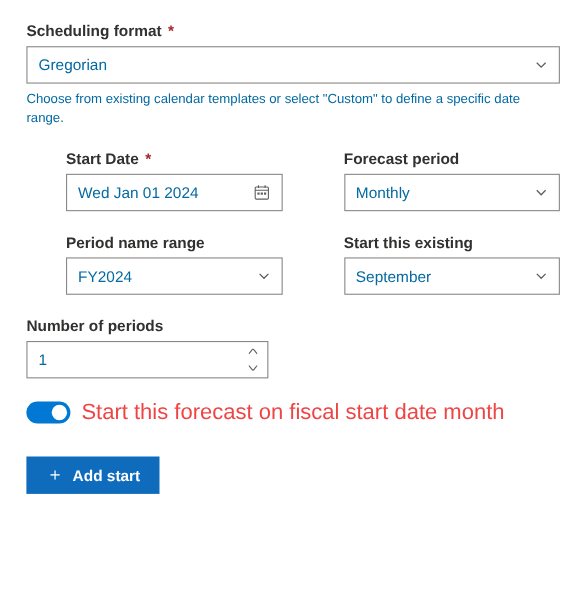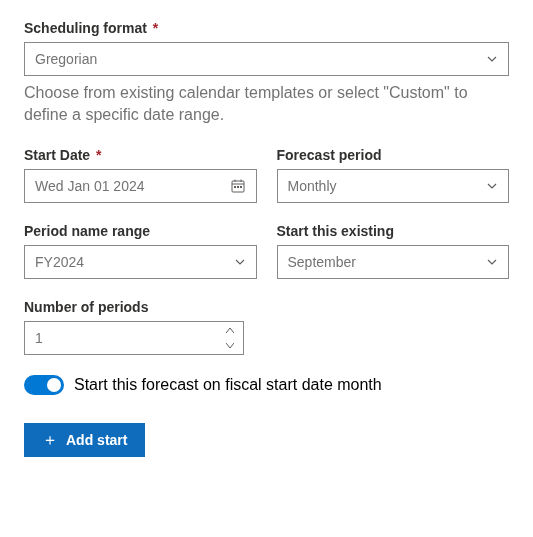--- a/index.html
+++ b/index.html
@@ -14,40 +14,40 @@
     .form-group { margin-bottom: 20px; }
     .label {
       display: block;
       font-weight: 700;
       font-size: 14px;
       color: #323130;
       margin-bottom: 6px;
     }
     .required { color: #a4262c; margin-left: 2px; }
     .helper {
-      font-size: 16px;
-      color: #737373;
+      font-size: 12px;
+      color: #0369a1;
       margin-top: 6px;
       line-height: 1.4;
     }
     .row {
       display: flex;
       gap: 20px;
     }
-    .col { flex: 1; min-width: 0; }
+    .col { flex: 1; min-width: 0; margin-left: 36px; }
     .select, .dateinput, .numinput {
       width: 100%;
       height: 34px;
       border: 1px solid #8a8886;
       background: #fff;
       display: flex;
       align-items: center;
       padding: 0 10px;
       font-size: 14px;
-      color: #737373;
+      color: #0369a1;
       position: relative;
       cursor: pointer;
     }
     .select .value, .dateinput .value, .numinput .value { flex: 1; }
     .chev {
       width: 12px; height: 12px;
       display: inline-flex; align-items: center; justify-content: center;
       color: #605e5c;
     }
     .cal-icon { color: #605e5c; display: inline-flex; }
@@ -68,21 +68,21 @@
       margin-top: 18px; margin-bottom: 28px;
     }
     .toggle {
       width: 40px; height: 20px; border-radius: 10px;
       background: #0078d4; position: relative; cursor: pointer;
     }
     .toggle .knob {
       width: 14px; height: 14px; border-radius: 50%;
       background: #fff; position: absolute; top: 3px; right: 3px;
     }
-    .toggle-label { font-size: 16px; color: #000000; }
+    .toggle-label { font-size: 20px; color: #ef4444; }
     .btn-primary {
       background: #0f6cbd;
       color: #fff;
       border: none;
       height: 34px;
       padding: 0 18px;
       font-size: 14px;
       font-weight: 600;
       display: inline-flex;
       align-items: center;

